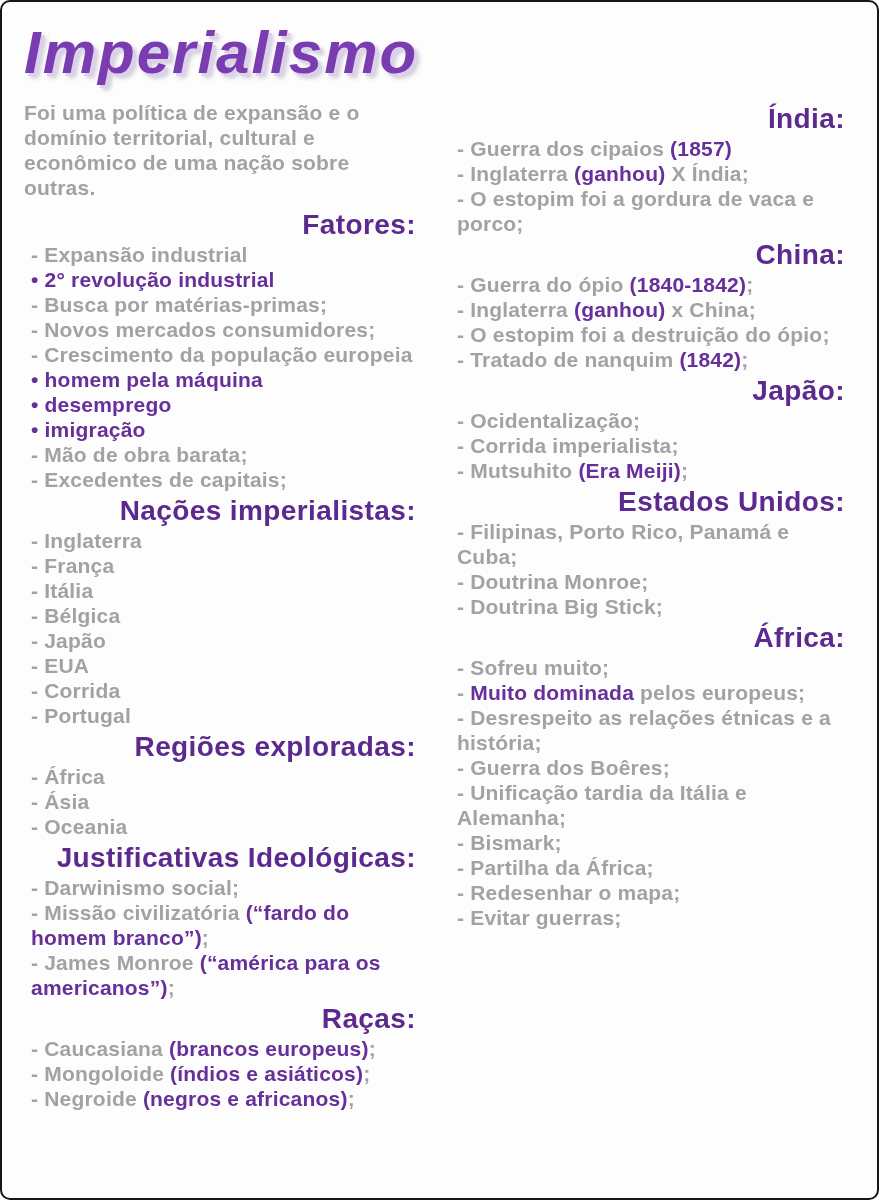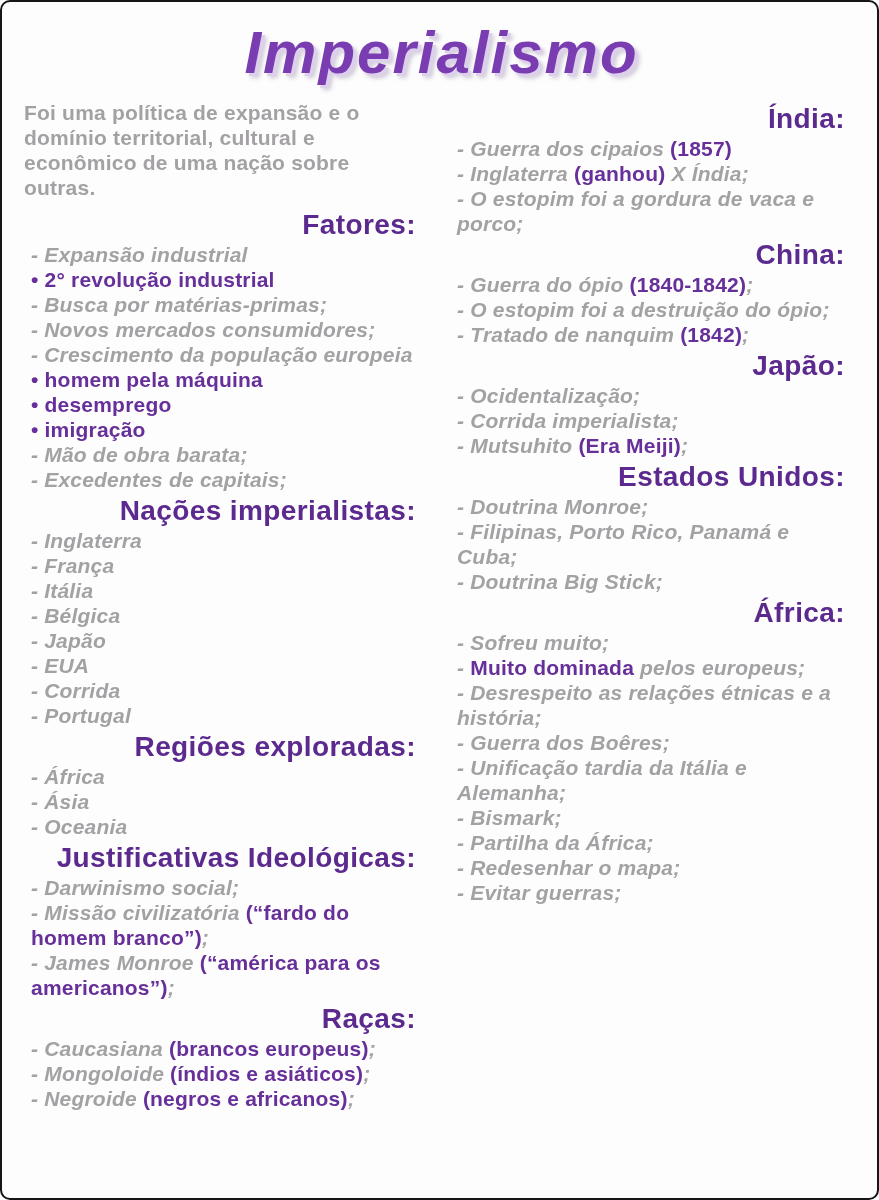--- a/index.html
+++ b/index.html
@@ -9,21 +9,20 @@
     width:879px; height:1200px;
     background:#fdfdfd;
     border:2px solid #161616;
     border-radius:10px;
     overflow:hidden;
     padding:12px 18px 0 22px;
     font-family:"Liberation Sans", sans-serif;
     font-weight:bold;
   }
   .title {
-    text-align:center;
     font-size:60px;
     line-height:1.3;
     color:#7a3cb1;
     letter-spacing:2px;
     text-shadow:3px 3px 0 #ddd0ec, 5px 5px 4px rgba(120,110,140,.35);
     margin-bottom:8px;
     font-style:italic;
   }
   .columns { display:flex; gap:34px; align-items:flex-start; }
   .col-left  { width:392px; flex:0 0 392px; }
@@ -44,21 +43,21 @@
     text-align:right;
   }
   h2.section-heading .seg-hs { font-size:19px; letter-spacing:0; }
   ul.section-list { list-style:none; }
   ul.section-list li {
     font-size:21px;
     line-height:25px;
     padding-left:7px;
     letter-spacing:.2px;
   }
-  .seg-g { color:#a3a1a4;font-style:italic; }
+  .seg-g { color:#a3a1a4; }
   .seg-p { color:#662f99; }
 </style>
 </head>
 <body>
 
 <div class="page">
   <h1 class="title">Imperialismo</h1>
   <div class="columns">
     <div class="col-left">
       <p class="intro">Foi uma política de expansão e o domínio territorial, cultural e econômico de uma nação sobre outras.</p>
@@ -124,37 +123,38 @@
             <ul class="section-list">
               <li><span class="seg-g">- Guerra dos cipaios </span><span class="seg-p">(1857)</span></li>
               <li><span class="seg-g">- Inglaterra </span><span class="seg-p">(ganhou)</span><span class="seg-g"> X Índia;</span></li>
               <li><span class="seg-g">- O estopim foi a gordura de vaca e porco;</span></li>
             </ul>
           </section>
           <section>
             <h2 class="section-heading"><span class="seg-h">China:</span></h2>
             <ul class="section-list">
               <li><span class="seg-g">- Guerra do ópio </span><span class="seg-p">(1840-1842)</span><span class="seg-g">;</span></li>
+              <li><span class="seg-g">- Inglaterra </span><span class="seg-p">(ganhou)</span><span class="seg-g"> x China;</span></li>
               <li><span class="seg-g">- O estopim foi a destruição do ópio;</span></li>
               <li><span class="seg-g">- Tratado de nanquim </span><span class="seg-p">(1842)</span><span class="seg-g">;</span></li>
             </ul>
           </section>
           <section>
             <h2 class="section-heading"><span class="seg-h">Japão:</span></h2>
             <ul class="section-list">
               <li><span class="seg-g">- Ocidentalização;</span></li>
               <li><span class="seg-g">- Corrida imperialista;</span></li>
               <li><span class="seg-g">- Mutsuhito </span><span class="seg-p">(Era Meiji)</span><span class="seg-g">;</span></li>
             </ul>
           </section>
           <section>
             <h2 class="section-heading"><span class="seg-h">Estados Unidos:</span></h2>
             <ul class="section-list">
+              <li><span class="seg-g">- Filipinas, Porto Rico, Panamá e Cuba;</span></li>
               <li><span class="seg-g">- Doutrina Monroe;</span></li>
-              <li><span class="seg-g">- Filipinas, Porto Rico, Panamá e Cuba;</span></li>
               <li><span class="seg-g">- Doutrina Big Stick;</span></li>
             </ul>
           </section>
           <section>
             <h2 class="section-heading"><span class="seg-h">África:</span></h2>
             <ul class="section-list">
               <li><span class="seg-g">- Sofreu muito;</span></li>
               <li><span class="seg-g">- </span><span class="seg-p">Muito dominada</span><span class="seg-g"> pelos europeus;</span></li>
               <li><span class="seg-g">- Desrespeito as relações étnicas e a história;</span></li>
               <li><span class="seg-g">- Guerra dos Boêres;</span></li>

